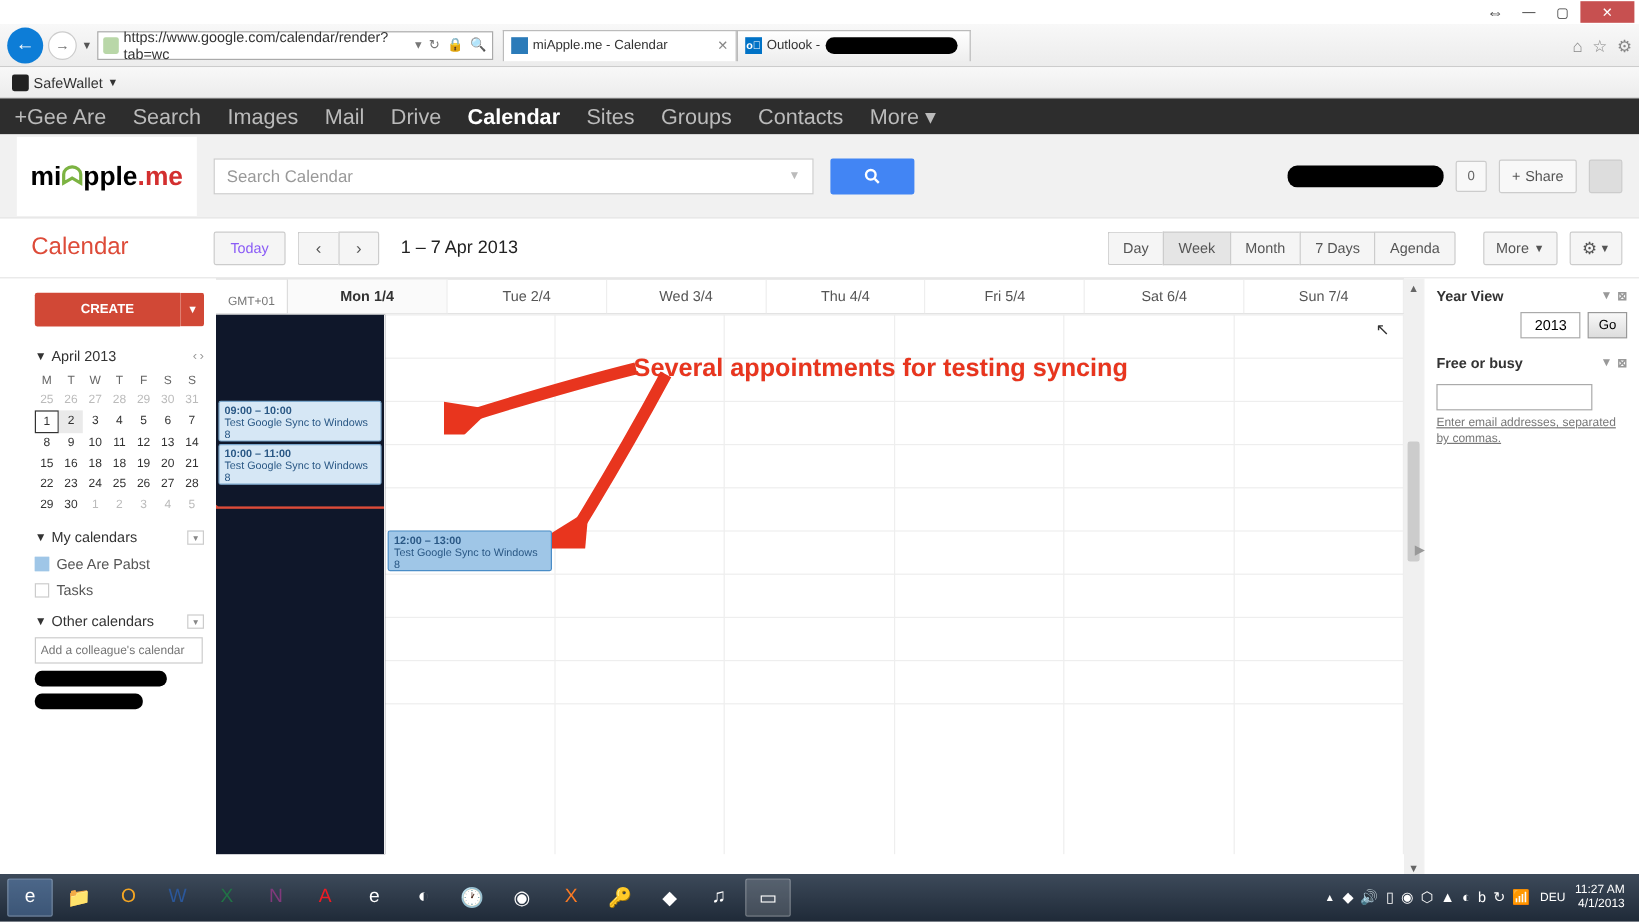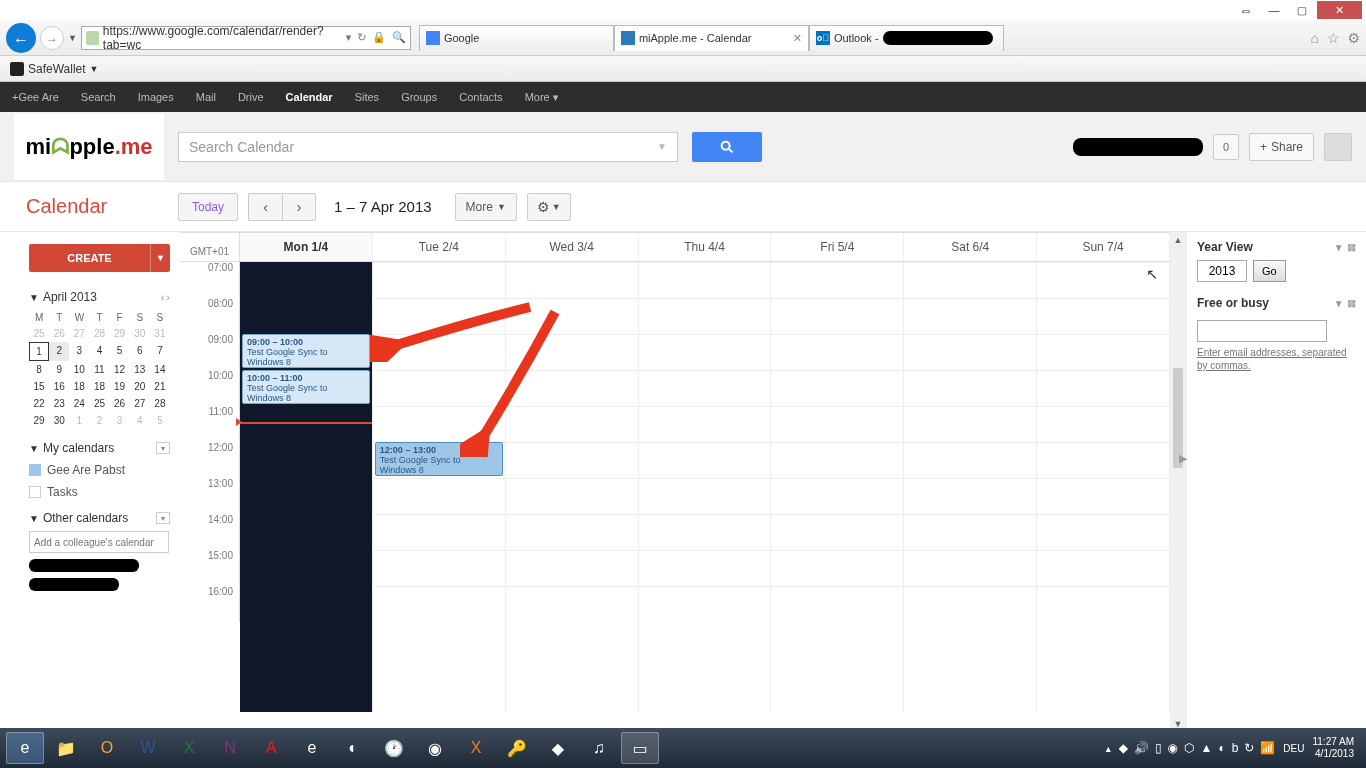--- a/index.html
+++ b/index.html
@@ -28,21 +28,21 @@
 .fm { background: #2b7bb9; }
 .fo { background: #0072c6; display:flex;align-items:center;justify-content:center;color:#fff;font-size:9px;font-weight:bold; }
 .redacted { background: #000; border-radius: 8px; height: 14px; width: 110px; display: inline-block; }
 .br-icons { margin-left: auto; display: flex; gap: 8px; color: #888; font-size: 14px; }
 
 
 .toolbar-row { height: 26px; background: linear-gradient(#f8f8f8,#ececec); border-bottom: 1px solid #ccc; display: flex; align-items: center; padding: 0 10px; font-size: 12px; gap: 4px; }
 .sw-icon { width: 14px; height: 14px; background: #222; border-radius: 2px; }
 
 
-.gbar { height: 30px; background: #2d2d2d; display: flex; align-items: center; padding: 0 12px; gap: 22px; font-size: 11px; }
+.gbar { height: 30px; background: #2d2d2d; display: flex; align-items: center; padding: 0 12px; gap: 22px; font-size: 18px; }
 .gbar a { color: #bbb; text-decoration: none; cursor: pointer; }
 .gbar a.active { color: #fff; font-weight: bold; }
 
 
 .app-header { height: 70px; background: #f1f1f1; border-bottom: 1px solid #e5e5e5; display: flex; align-items: center; padding: 0 14px; gap: 14px; }
 .logo { width: 150px; height: 66px; background: #fff; display: flex; align-items: center; justify-content: center; font-size: 22px; font-weight: bold; }
 .logo span.mi { color: #000; }
 .logo span.a { color: #7cb342; }
 .logo span.me { color: #d32f2f; }
 .search-wrap { display: flex; align-items: center; }
@@ -120,21 +120,21 @@
 .event .et { font-weight: bold; }
 
 
 .annotation-text { position: absolute; color: #e8351e; font-size: 21px; font-weight: bold; top: 63px; left: 348px; text-shadow: 0 0 1px rgba(0,0,0,0.1); z-index: 50; }
 .arrow-svg { position: absolute; z-index: 49; pointer-events: none; }
 
 
 .right-side { width: 180px; padding: 8px 10px; border-left: 1px solid #eee; font-size: 12px; position: relative; }
 .r-section-hdr { display: flex; align-items: center; font-weight: bold; color: #333; margin-bottom: 6px; text-align: right; }
 .r-close { margin-left: auto; display: flex; gap: 4px; color: #999; font-size: 10px; }
-.year-row { display: flex; gap: 6px; }
+.year-row { display: flex; gap: 6px; justify-content: flex-end; }
 .year-input { width: 50px; height: 22px; border: 1px solid #aaa; padding: 0 4px; text-align: center; font-size: 12px; }
 .go-btn { border: 1px solid #999; background: linear-gradient(#f8f8f8,#ddd); height: 22px; padding: 0 8px; font-size: 11px; }
 .fb-input { width: 130px; height: 22px; border: 1px solid #aaa; margin-top: 4px; }
 .fb-hint { font-size: 10px; color: #777; margin-top: 4px; line-height: 1.3; text-decoration: underline; }
 .collapse-arrow { position: absolute; left: -8px; top: 220px; color: #999; font-size: 11px; }
 
 
 .scroll-stub { width: 16px; background: #f0f0f0; display: flex; flex-direction: column; }
 .scroll-arrow { height: 16px; display: flex; align-items: center; justify-content: center; font-size: 9px; color: #666; }
 .scroll-thumb { flex: 0 0 100px; background: #ccc; margin: 0 3px; border-radius: 2px; }
@@ -166,24 +166,20 @@
     <span class="url-lock"></span>
     <span>https://www.google.com/calendar/render?tab=wc</span>
     <span class="url-icons">
       <span>▾</span>
       <span>↻</span>
       <span>🔒</span>
       <span>🔍</span>
     </span>
   </div>
   <div class="tabs" id="tabs-container">
-      <div class="tab">
-        <span class="tab-favicon fg"></span>
-        <span>Google</span>
-      </div>
       <div class="tab active">
         <span class="tab-favicon fm"></span>
         <span>miApple.me - Calendar</span>
         <span class="tab-close">✕</span>
       </div>
       <div class="tab">
         <span class="tab-favicon fo">o⃕</span>
         <span>Outlook -</span>
         <span class="redacted"></span>
       </div>
@@ -245,20 +241,27 @@
 </div>
 
 <div class="sub-header">
   <div class="cal-title">Calendar</div>
   <div class="today-btn">Today</div>
   <div class="nav-pair">
     <div class="nav-btn">‹</div>
     <div class="nav-btn">›</div>
   </div>
   <div class="date-range">1 – 7 Apr 2013</div>
+  <div class="view-group" id="view-group">
+      <div class="view-btn">Day</div>
+      <div class="view-btn active">Week</div>
+      <div class="view-btn">Month</div>
+      <div class="view-btn">7 Days</div>
+      <div class="view-btn">Agenda</div>
+    </div>
   <div class="more-btn">
     <span>More</span>
     <span style="margin-left:4px;font-size:9px;">▼</span>
   </div>
   <div class="gear-btn">⚙ <span style="font-size:9px;margin-left:2px;">▼</span></div>
 </div>
 
 <div class="main">
 
   <div class="left-side">
@@ -363,32 +366,20 @@
         <div class="gmt-box">GMT+01</div>
       <div class="day-hdr today">Mon 1/4</div>
           <div class="day-hdr">Tue 2/4</div>
           <div class="day-hdr">Wed 3/4</div>
           <div class="day-hdr">Thu 4/4</div>
           <div class="day-hdr">Fri 5/4</div>
           <div class="day-hdr">Sat 6/4</div>
           <div class="day-hdr">Sun 7/4</div>
         </div>
       <div class="grid-body">
-        <div class="hours" id="hours-col">
-            <div class="hour-label">07:00</div>
-            <div class="hour-label">08:00</div>
-            <div class="hour-label">09:00</div>
-            <div class="hour-label">10:00</div>
-            <div class="hour-label">11:00</div>
-            <div class="hour-label">12:00</div>
-            <div class="hour-label">13:00</div>
-            <div class="hour-label">14:00</div>
-            <div class="hour-label">15:00</div>
-            <div class="hour-label">16:00</div>
-          </div>
         <div class="days-grid" id="days-grid">
             <div class="hour-line" style="top: 0px;"></div>
             <div class="hour-line" style="top: 36px;"></div>
             <div class="hour-line" style="top: 72px;"></div>
             <div class="hour-line" style="top: 108px;"></div>
             <div class="hour-line" style="top: 144px;"></div>
             <div class="hour-line" style="top: 180px;"></div>
             <div class="hour-line" style="top: 216px;"></div>
             <div class="hour-line" style="top: 252px;"></div>
             <div class="hour-line" style="top: 288px;"></div>
@@ -412,20 +403,21 @@
               </div>
             </div>
             <div class="day-col"></div>
             <div class="day-col"></div>
             <div class="day-col"></div>
             <div class="day-col"></div>
             <div class="day-col"></div>
           </div>
       </div>
 
+      <div class="annotation-text">Several appointments for testing syncing</div>
       <svg class="arrow-svg" style="top:60px;left:190px;" width="170" height="70">
         <defs>
             <marker id="ah1" markerWidth="12" markerHeight="12" refX="2" refY="6" orient="auto">
               <path d="M12,0 L0,6 L12,12 Z" fill="#e8351e"></path>
             </marker>
           </defs>
         <path d="M160,15 Q100,30 20,55" stroke="#e8351e" stroke-width="10" fill="none" marker-end="url(#ah1)"></path>
       </svg>
       <svg class="arrow-svg" style="top:75px;left:280px;" width="110" height="150">
         <defs>

